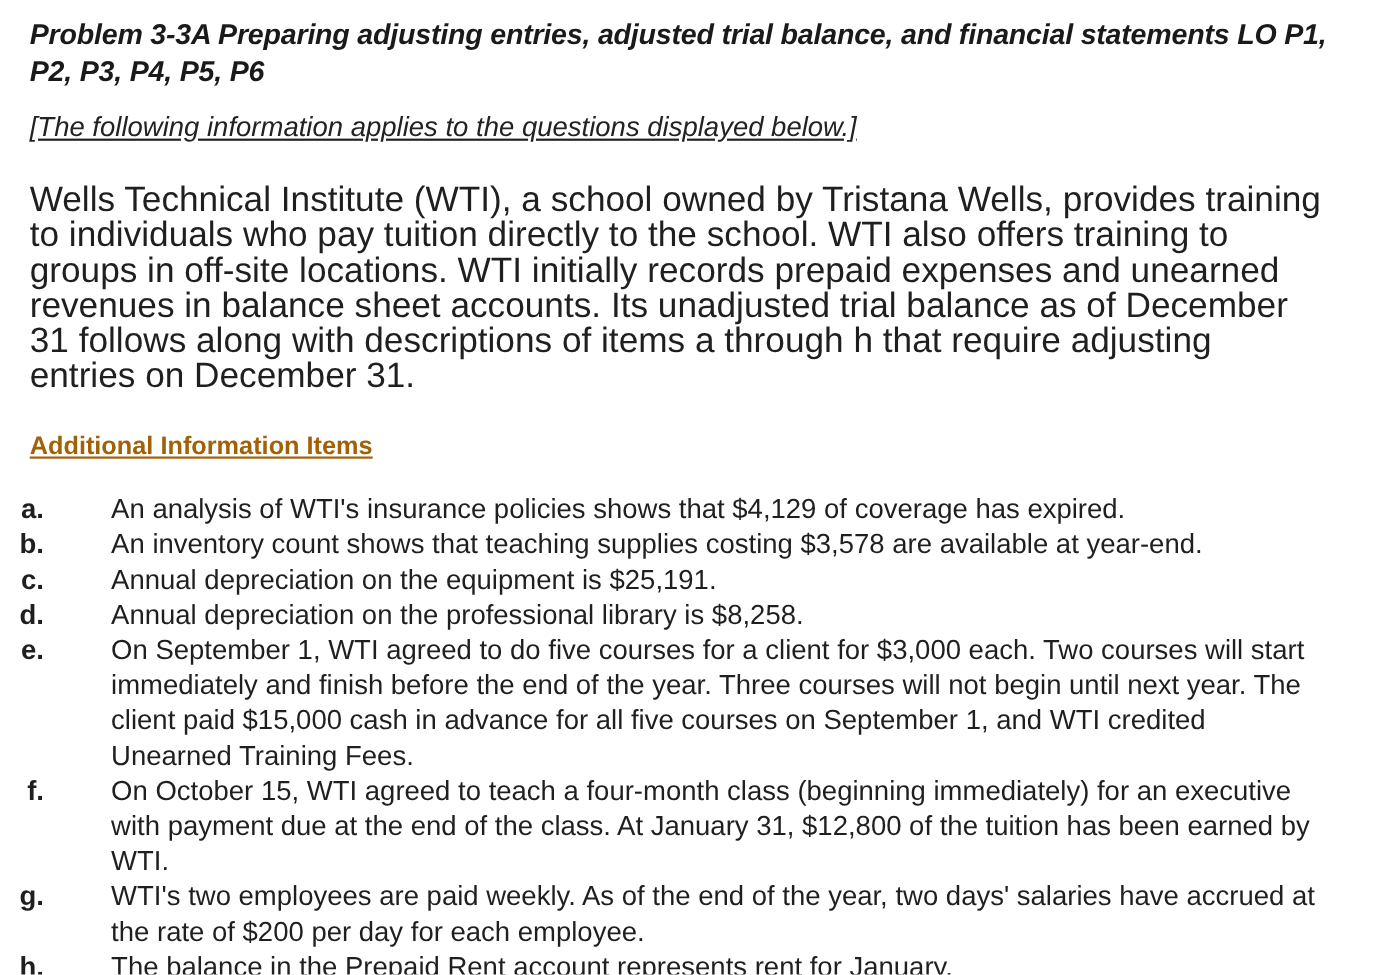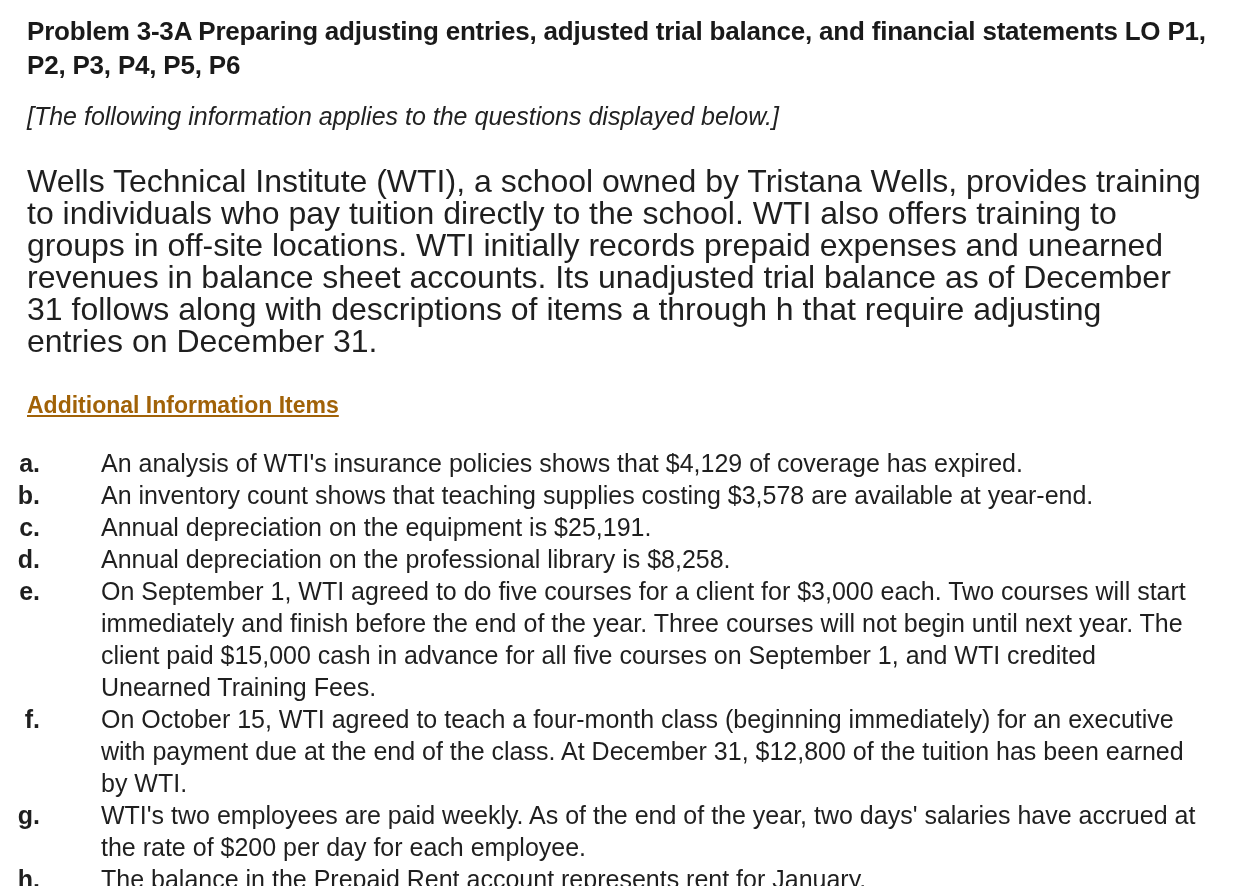--- a/index.html
+++ b/index.html
@@ -5,25 +5,25 @@
   html, body { margin: 0; padding: 0; background: #ffffff; }
   body {
     width: 1254px; height: 886px; overflow: hidden;
     font-family: "Liberation Sans", "DejaVu Sans", sans-serif;
     color: #1f1f1f;
     position: relative;
   }
   .page { position: absolute; left: 27px; top: 14px; width: 1200px; }
   .title {
     font-weight: bold; font-size: 26px; line-height: 34px;
-    margin: 0; letter-spacing: -0.2px; color: #1a1a1a;
+    margin: 0; letter-spacing: -0.2px; color: #1a1a1a; font-style: italic;
   }
   .intro-note {
     font-style: italic; font-size: 25px; line-height: 32px;
-    margin: 18px 0 0 0; color: #222;
+    margin: 18px 0 0 0; color: #222; text-decoration: underline;
   }
   .para {
     font-size: 32px; line-height: 32px; margin: 33px 0 0 0; color: #1f1f1f;
     width: 1175px;
   }
   .section-heading {
     font-weight: bold; font-size: 23px; line-height: 30px;
     margin: 33px 0 0 0; color: #a16207; text-decoration: underline;
   }
   .items { list-style: none; margin: 27px 0 0 -27px; padding: 0; width: 1200px; }
@@ -59,21 +59,21 @@
     <li class="item">
       <span class="marker">d.</span>
       <span class="item-text">Annual depreciation on the professional library is $8,258.</span>
     </li>
     <li class="item">
       <span class="marker">e.</span>
       <span class="item-text">On September 1, WTI agreed to do five courses for a client for $3,000 each. Two courses will start immediately and finish before the end of the year. Three courses will not begin until next year. The client paid $15,000 cash in advance for all five courses on September 1, and WTI credited Unearned Training Fees.</span>
     </li>
     <li class="item">
       <span class="marker">f.</span>
-      <span class="item-text">On October 15, WTI agreed to teach a four-month class (beginning immediately) for an executive with payment due at the end of the class. At December 31, $12,800 of the tuition has been earned by WTI.</span>
+      <span class="item-text">On October 15, WTI agreed to teach a four-month class (beginning immediately) for an executive with payment due at the end of the class. At January 31, $12,800 of the tuition has been earned by WTI.</span>
     </li>
     <li class="item">
       <span class="marker">g.</span>
       <span class="item-text">WTI's two employees are paid weekly. As of the end of the year, two days' salaries have accrued at the rate of $200 per day for each employee.</span>
     </li>
     <li class="item">
       <span class="marker">h.</span>
       <span class="item-text">The balance in the Prepaid Rent account represents rent for January.</span>
     </li>
   </ul>

